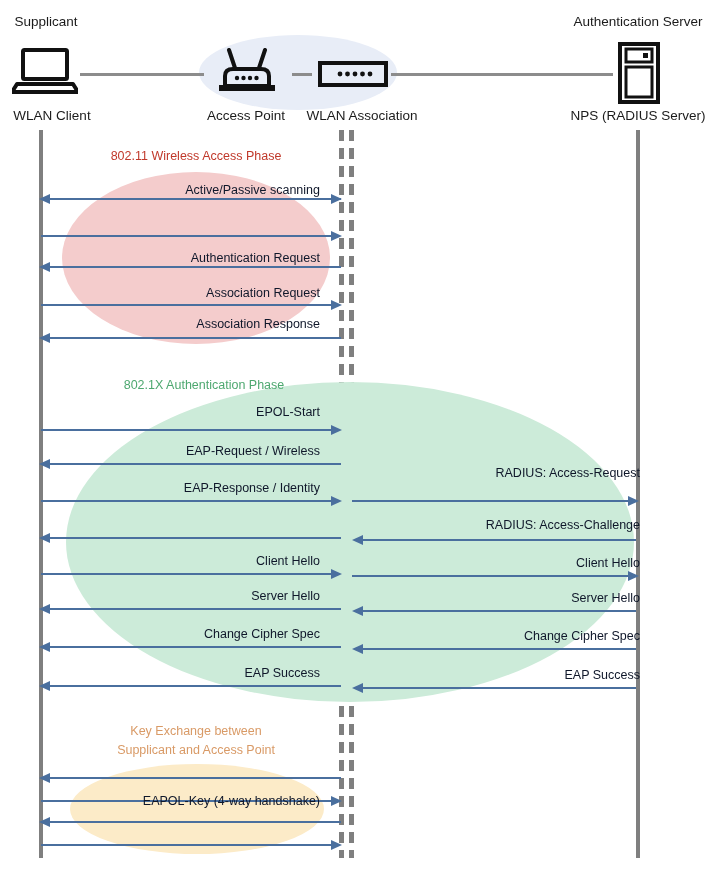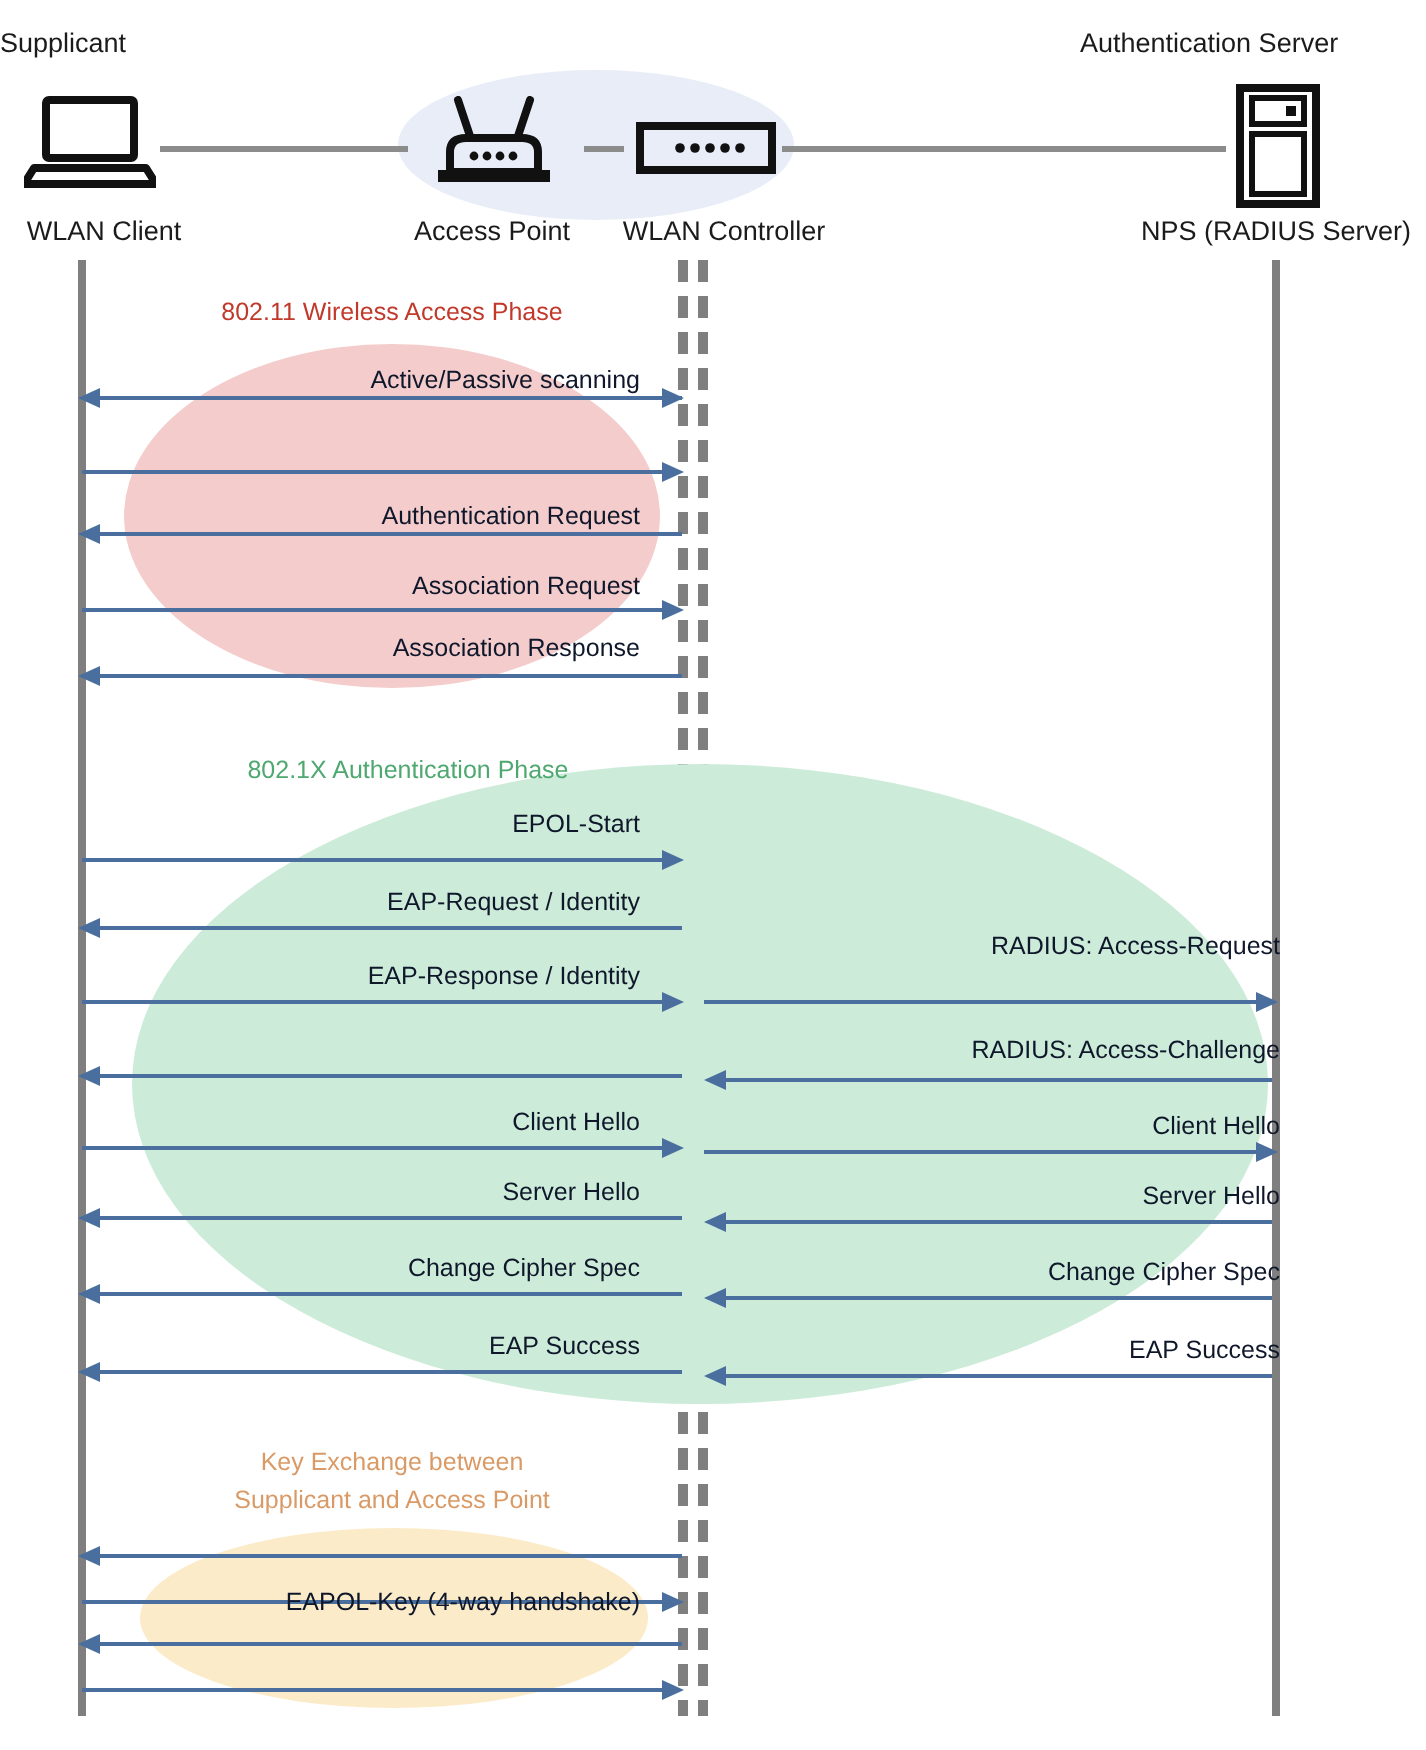--- a/index.html
+++ b/index.html
@@ -18,21 +18,21 @@
     background: #ffffff;
     overflow: hidden;
   }
 
   
   .role-label {
     position: absolute;
     font-size: 13.5px;
     color: #1b1b1b;
     white-space: nowrap;
-    text-align: left;
+    text-align: center;
   }
   .node-label {
     position: absolute;
     font-size: 13.5px;
     color: #1b1b1b;
     white-space: nowrap;
     text-align: center;
   }
   .authenticator-halo {
     position: absolute;
@@ -153,21 +153,21 @@
     <svg width="42" height="62" viewBox="0 0 42 62">
       <rect x="2" y="2" width="38" height="58" fill="none" stroke="#111" stroke-width="4"></rect>
       <rect x="8" y="7" width="26" height="13" fill="none" stroke="#111" stroke-width="3"></rect>
       <rect x="25" y="11" width="5" height="5" fill="#111"></rect>
       <rect x="8" y="25" width="26" height="30" fill="none" stroke="#111" stroke-width="3"></rect>
     </svg>
   </div>
 
   <div class="node-label" style="left:0px; top:108px; width:104px;">WLAN Client</div>
   <div class="node-label" style="left:190px; top:108px; width:112px;">Access Point</div>
-  <div class="node-label" style="left:300px; top:108px; width:124px;">WLAN Controller</div>
+  <div class="node-label" style="left:300px; top:108px; width:124px;">WLAN Association</div>
   <div class="node-label" style="left:548px; top:108px; width:180px;">NPS (RADIUS Server)</div>
 
   <div class="lifeline-solid" style="left:39px; top:130px; height:728px;"></div>
   <div class="lifeline-dashed" style="left:339px; top:130px; height:728px;"></div>
   <div class="lifeline-dashed" style="left:349px; top:130px; height:728px;"></div>
   <div class="lifeline-solid" style="left:636px; top:130px; height:728px;"></div>
 
   <div class="phase-ellipse" style="left:62px; top:172px; width:268px; height:172px; background:#F4CCCC;"></div>
   <div class="phase-title" style="left:60px; top:147px; width:272px; color:#C0392B;">802.11 Wireless Access Phase</div>
 
@@ -191,21 +191,21 @@
   <div class="msg-line" style="left:45px; top:337px; width:296px;"></div>
   <div class="msg-head left" style="left:39px; top:333px;"></div>
 
   <div class="phase-ellipse" style="left:66px; top:382px; width:568px; height:320px; background:#CCEBD9;"></div>
   <div class="phase-title" style="left:68px; top:376px; width:272px; color:#4EA870;">802.1X Authentication Phase</div>
 
   <div class="msg-text" style="left:60px; top:405px; width:260px;">EPOL-Start</div>
   <div class="msg-line" style="left:41px; top:429px; width:292px;"></div>
   <div class="msg-head right" style="left:331px; top:425px;"></div>
 
-  <div class="msg-text" style="left:60px; top:444px; width:260px;">EAP-Request / Identity</div>
+  <div class="msg-text" style="left:60px; top:444px; width:260px;">EAP-Request / Wireless</div>
   <div class="msg-line" style="left:45px; top:463px; width:296px;"></div>
   <div class="msg-head left" style="left:39px; top:459px;"></div>
 
   <div class="msg-text" style="left:60px; top:481px; width:260px;">EAP-Response / Identity</div>
   <div class="msg-line" style="left:41px; top:500px; width:292px;"></div>
   <div class="msg-head right" style="left:331px; top:496px;"></div>
 
   <div class="msg-text" style="left:360px; top:466px; width:280px;">RADIUS: Access-Request</div>
   <div class="msg-line" style="left:352px; top:500px; width:278px;"></div>
   <div class="msg-head right" style="left:628px; top:496px;"></div>

